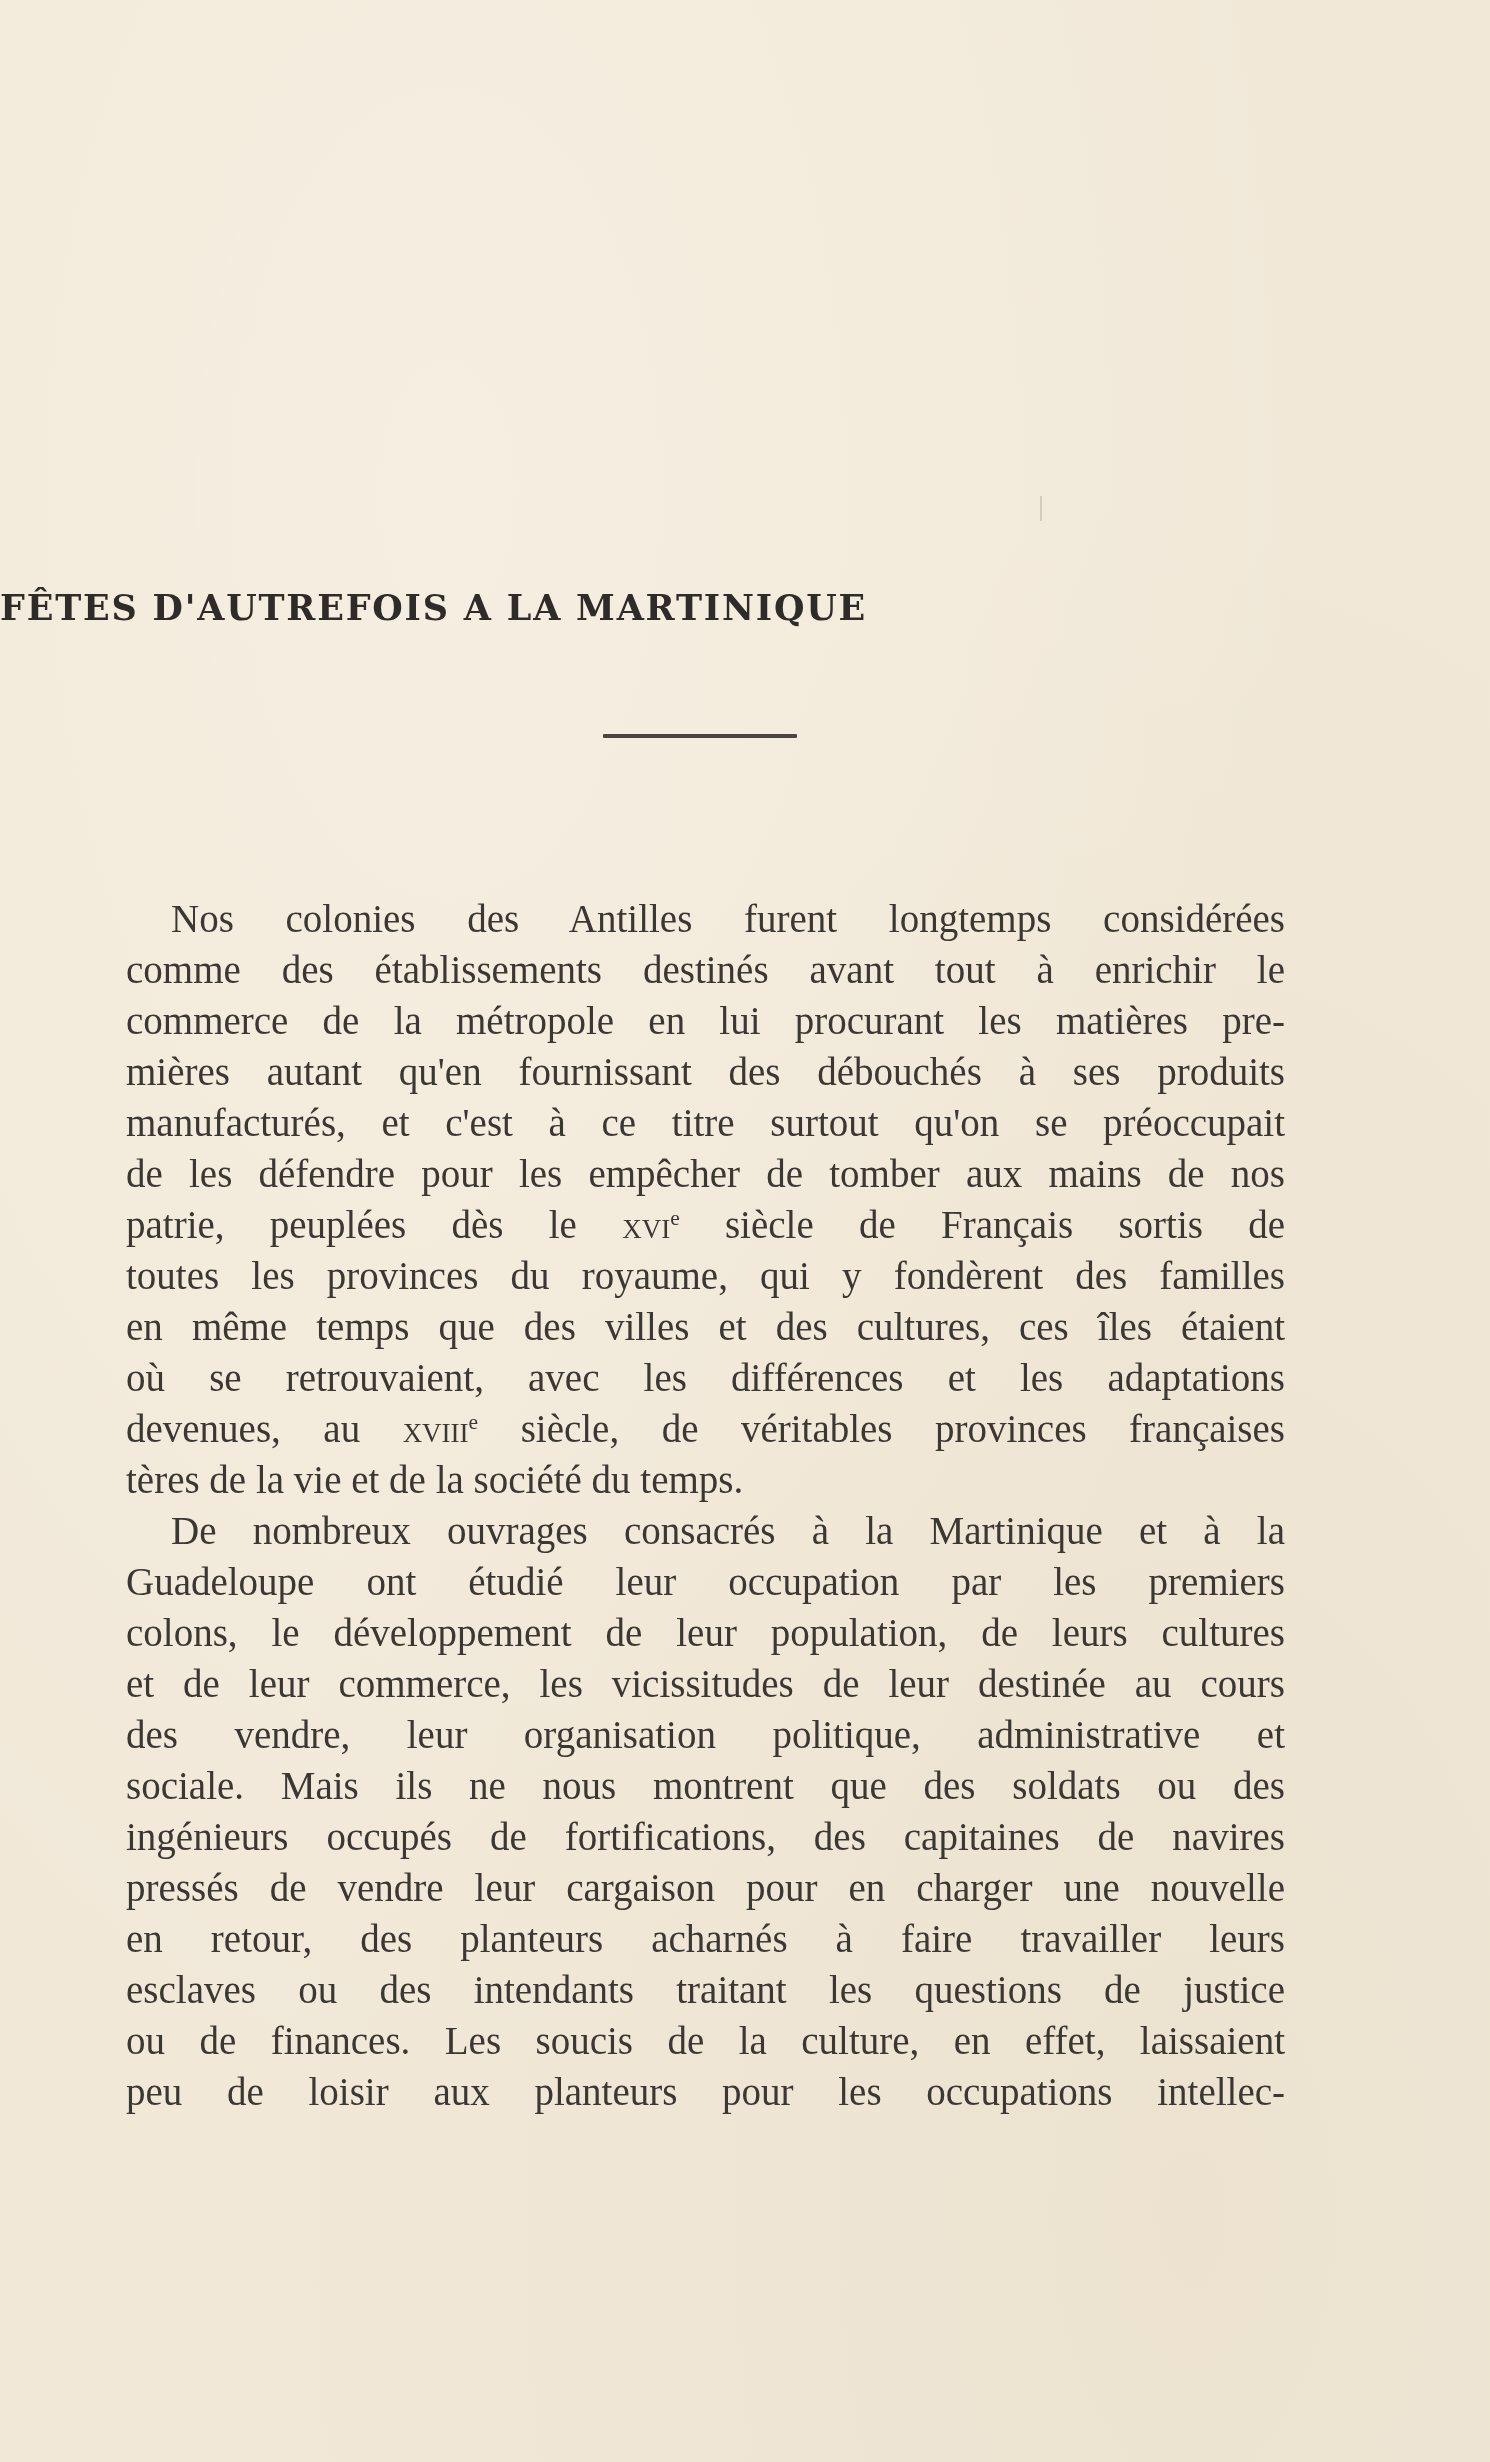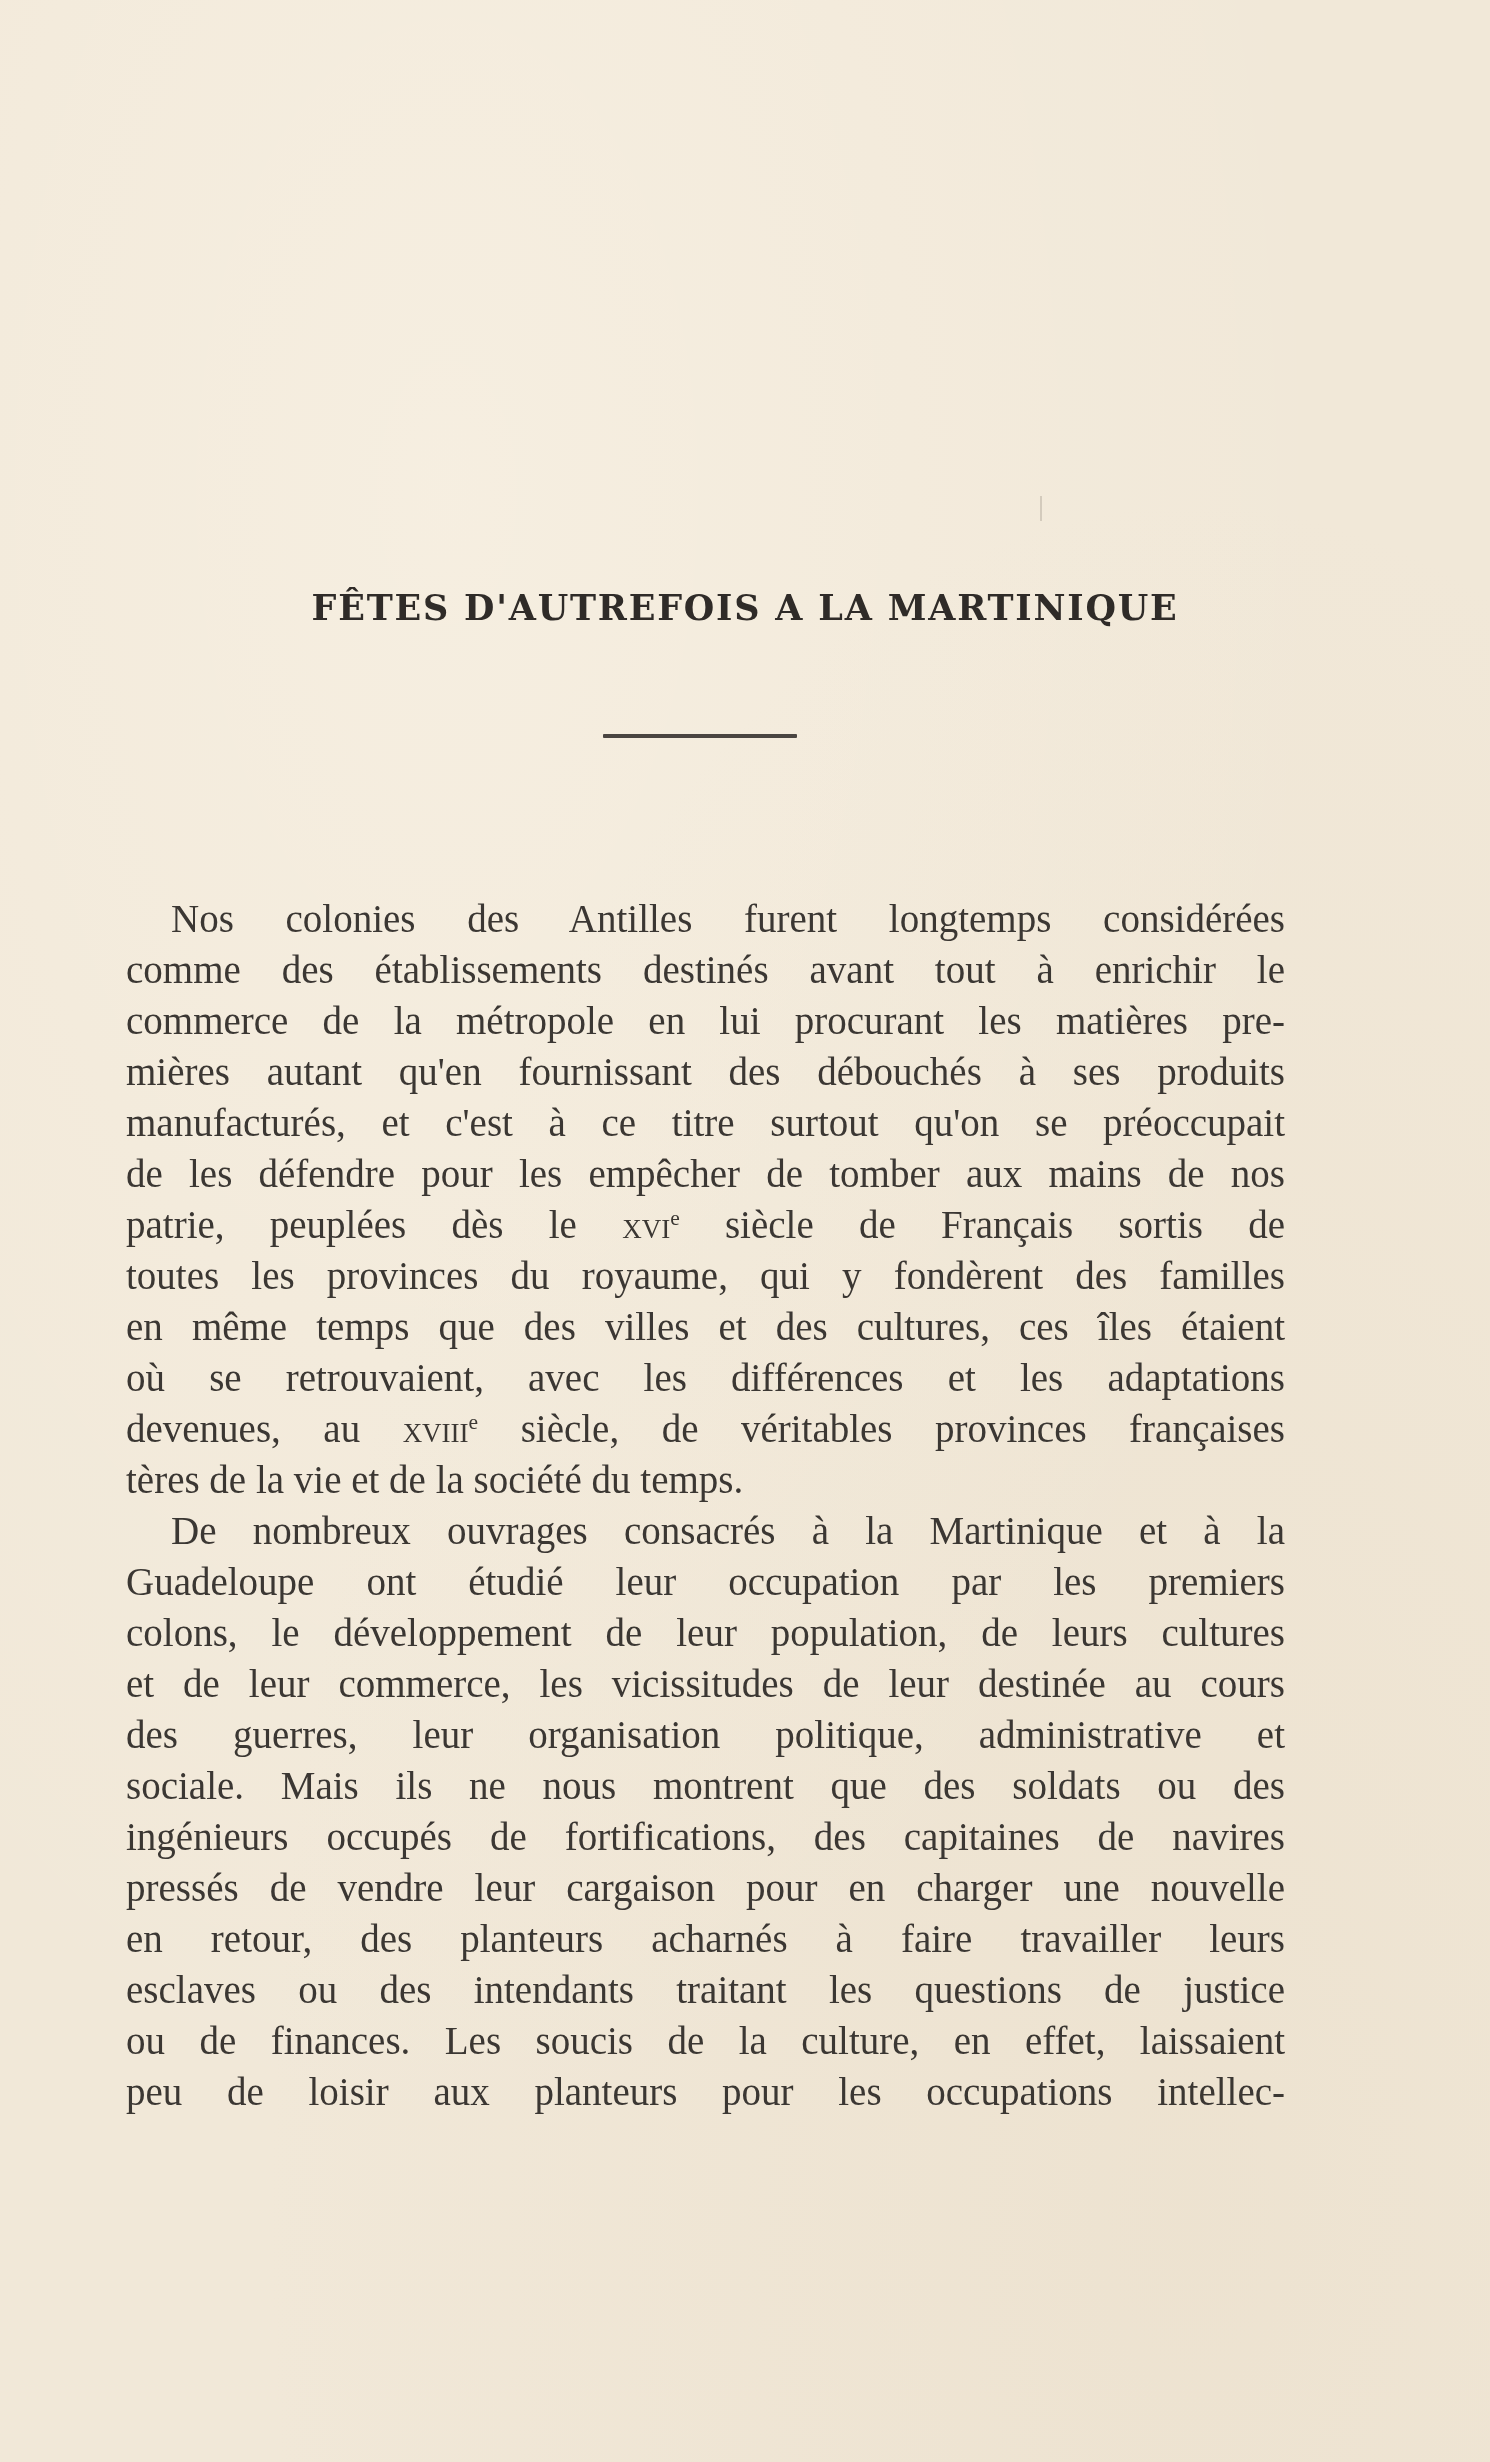--- a/index.html
+++ b/index.html
@@ -31,21 +31,21 @@
       top: 496px;
       width: 1.8px;
       height: 25px;
       background: rgba(120,110,100,0.25);
     }
     .title {
       position: absolute;
       top: 587px;
       left: 0;
       width: 1490px;
-      text-align: center;
+      text-align: left;
       font-family: "DejaVu Serif", serif;
       font-weight: bold;
       font-size: 35px;
       letter-spacing: 1.8px;
       color: #2f2b28;
     }
     .rule {
       position: absolute;
       top: 734px;
       left: 603px;
@@ -112,21 +112,21 @@
       <span class="line">où se retrouvaient, avec les différences et les adaptations</span>
       <span class="line"><span>devenues, au </span><span class="sc">xviii</span><sup>e</sup><span> siècle, de véritables provinces françaises</span></span>
       <span class="line last">tères de la vie et de la société du temps.</span>
     </div>
 
     <div>
       <span class="line indent">De nombreux ouvrages consacrés à la Martinique et à la</span>
       <span class="line">Guadeloupe ont étudié leur occupation par les premiers</span>
       <span class="line">colons, le développement de leur population, de leurs cultures</span>
       <span class="line">et de leur commerce, les vicissitudes de leur destinée au cours</span>
-      <span class="line">des guerres, leur organisation politique, administrative et</span>
+      <span class="line">des vendre, leur organisation politique, administrative et</span>
       <span class="line">sociale. Mais ils ne nous montrent que des soldats ou des</span>
       <span class="line">ingénieurs occupés de fortifications, des capitaines de navires</span>
       <span class="line">pressés de vendre leur cargaison pour en charger une nouvelle</span>
       <span class="line">en retour, des planteurs acharnés à faire travailler leurs</span>
       <span class="line">esclaves ou des intendants traitant les questions de justice</span>
       <span class="line">ou de finances. Les soucis de la culture, en effet, laissaient</span>
       <span class="line">peu de loisir aux planteurs pour les occupations intellec-</span>
     </div>
   </div>
 </div>

